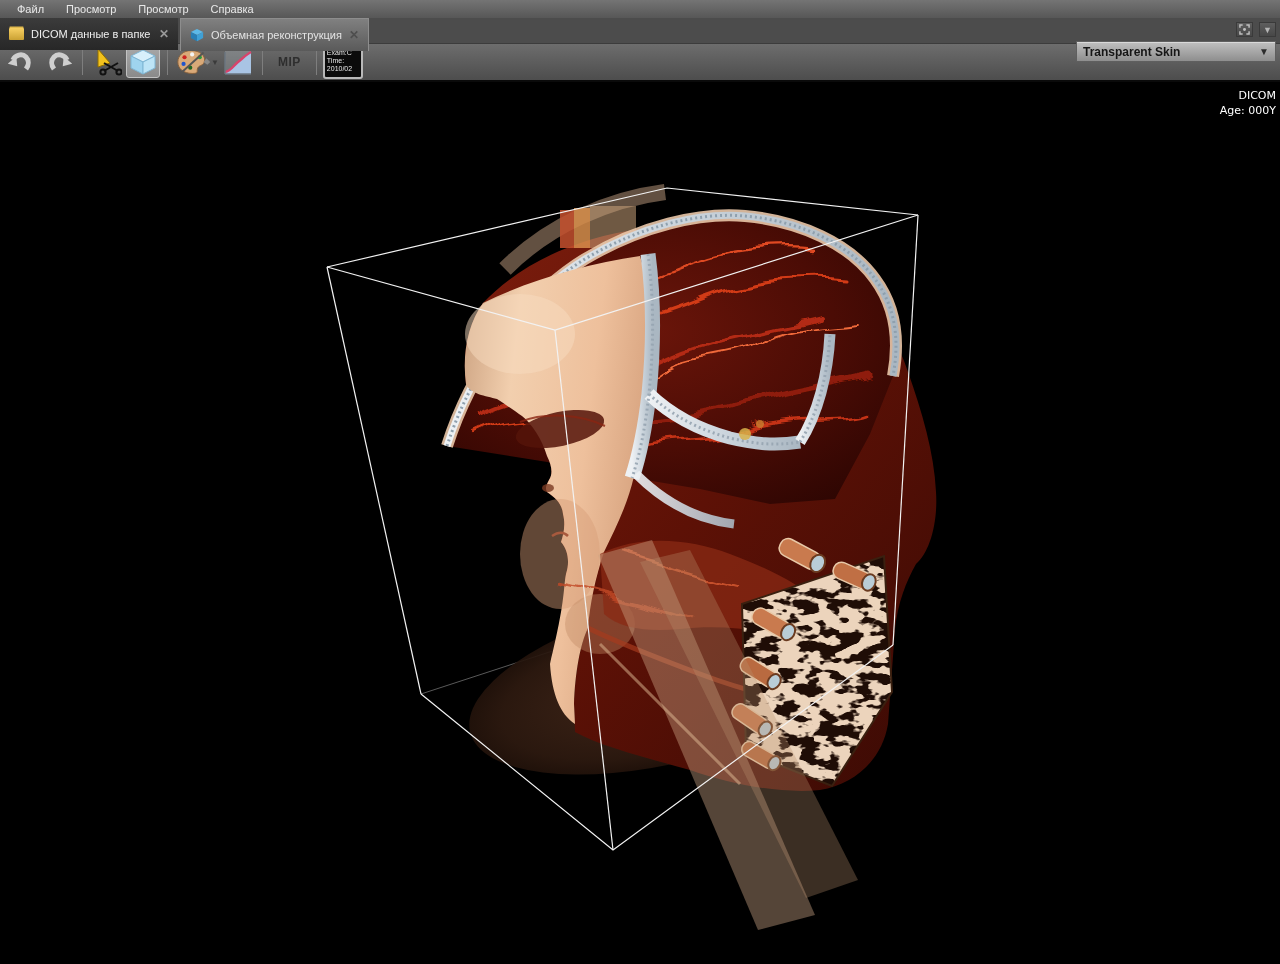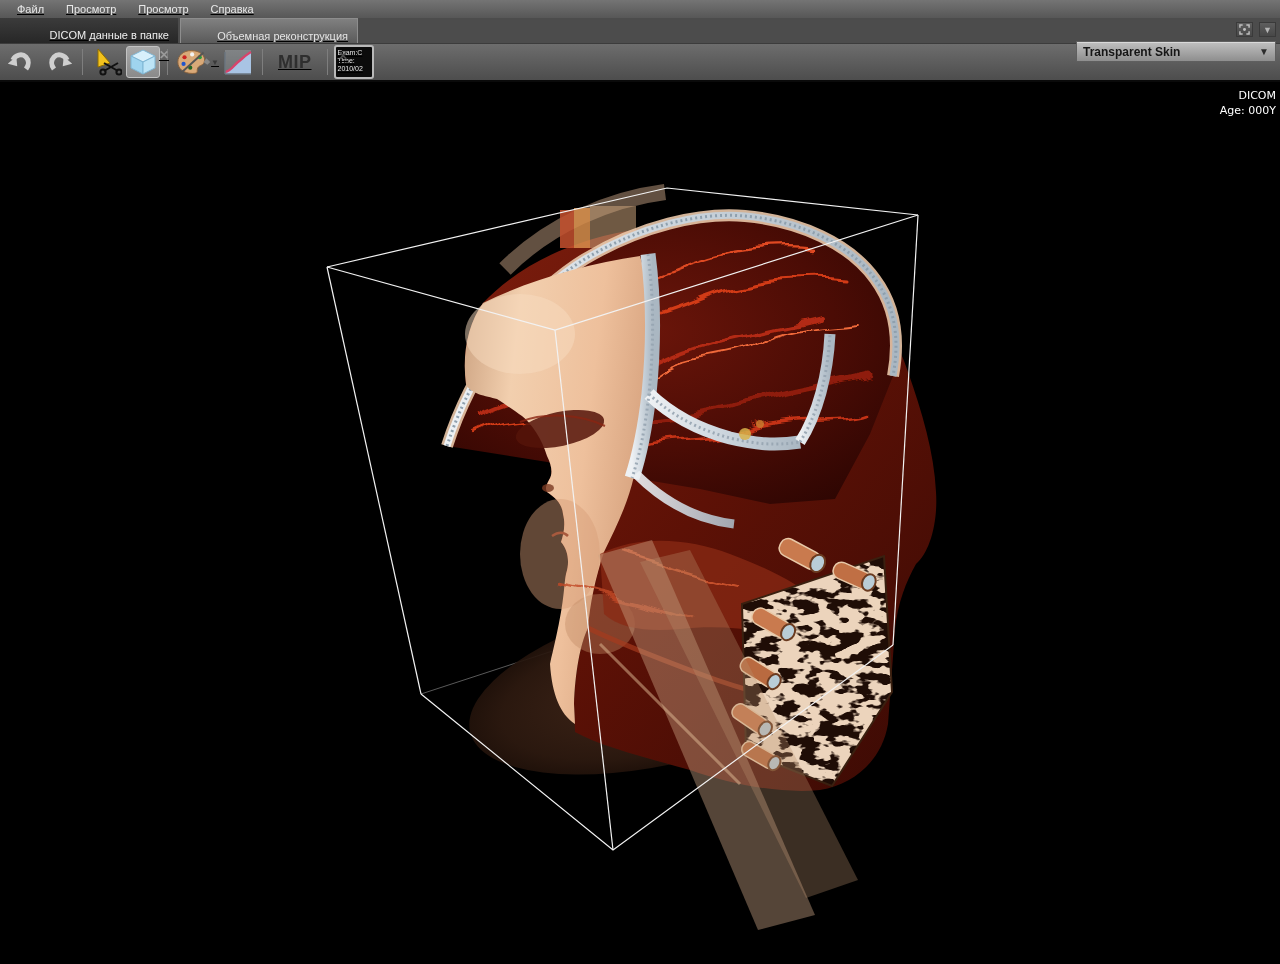--- a/index.html
+++ b/index.html
@@ -1,45 +1,45 @@
 <!DOCTYPE html>
 <html><head>
 <meta charset="utf-8">
 <style>
   html,body{margin:0;padding:0;background:#000;}
   *{box-sizing:border-box;}
   body{width:1280px;height:964px;overflow:hidden;font-family:"Liberation Sans",sans-serif;-webkit-font-smoothing:antialiased;}
-  .window{width:1280px;height:836px;position:relative;background:#000;text-decoration:underline;}
+  .window{width:1280px;height:836px;position:relative;background:#000;}
 
   
   .menubar{height:18px;background:linear-gradient(#747474,#575757);display:flex;align-items:center;padding-left:6px;}
   .menu-item{color:#e9e9e9;font-size:11px;padding:0 11px;line-height:18px;cursor:default;}
 
   
   .tabbar{height:26px;background:#4c4c4c;display:flex;align-items:stretch;position:relative;border-bottom:1px solid #3c3c3c;}
-  .tab{display:flex;align-items:flex-end;gap:7px;padding:4px 9px;margin-right:2px;font-size:11px;min-width:178px;flex-direction:column;}
+  .tab{display:flex;align-items:center;gap:7px;padding:16px 9px;margin-right:2px;font-size:11px;min-width:178px;}
   .tab.inactive{background:linear-gradient(#3b3b3b,#272727);color:#efefef;}
   .tab.active{background:linear-gradient(#808080,#5a5a5a);color:#e4e4e4;border:1px solid #8d8d8d;border-bottom:none;}
   .tab .close{margin-left:auto;color:#9a9a9a;font-size:12px;font-weight:bold;cursor:pointer;}
   .tab.active .close{color:#4e4e4e;}
   .tab-label{white-space:nowrap;}
   .tabbar-controls{position:absolute;right:4px;top:4px;display:flex;gap:6px;}
   .tb-ctl{width:17px;height:15px;background:linear-gradient(#5e5e5e,#474747);border:1px solid #3a3a3a;color:#b5b5b5;
           display:flex;align-items:center;justify-content:center;font-size:9px;}
 
   
   .folder-ico{width:15px;height:12px;position:relative;background:linear-gradient(#f7d063,#caa133);border-radius:1px;box-shadow:0 -2px 0 -0.5px #e0b94e;}
   .cube-ico-sm{width:14px;height:14px;}
 
   
   .toolbar{height:38px;background:linear-gradient(#6d6d6d,#4d4d4d);display:flex;align-items:center;padding:0 4px;border-bottom:2px solid #0a0a0a;}
   .tool-btn{width:34px;height:32px;display:flex;align-items:center;justify-content:center;border-radius:3px;margin:0 1px;cursor:pointer;}
   .tool-btn.selected{background:linear-gradient(#a8a8a8,#8a8a8a);border:1px solid #c2c2c2;}
   .tool-sep{width:1px;height:26px;background:#474747;border-right:1px solid #7e7e7e;margin:0 6px;}
-  .mip-btn{font-size:18px;font-weight:bold;color:#2e2e2e;padding:0 8px;width:auto;letter-spacing:.5px;}
+  .mip-btn{font-size:12px;font-weight:bold;color:#2e2e2e;padding:0 8px;width:auto;letter-spacing:.5px;}
   .tag-btn{width:40px;height:34px;background:#0b0b0b;border:2px solid #b9b9b9;border-radius:3px;color:#e8e8e8;
            font-size:7px;line-height:8px;padding:2px 2px;cursor:pointer;overflow:hidden;}
   .tag-btn div{white-space:nowrap;}
   .combo{position:absolute;right:4px;top:41px;width:200px;height:21px;background:linear-gradient(#c0c0c0,#8e8e8e);
          border:1px solid #5f5f5f;box-shadow:inset 0 1px 0 #d9d9d9;display:flex;align-items:center;padding:0 6px;cursor:pointer;}
   .combo-value{font-size:12px;font-weight:bold;color:#161616;flex:1;}
   .combo-arrow{color:#2c2c2c;font-size:10px;}
 
   
   .viewport{position:absolute;left:0;top:84px;width:1280px;height:880px;background:#000;}

